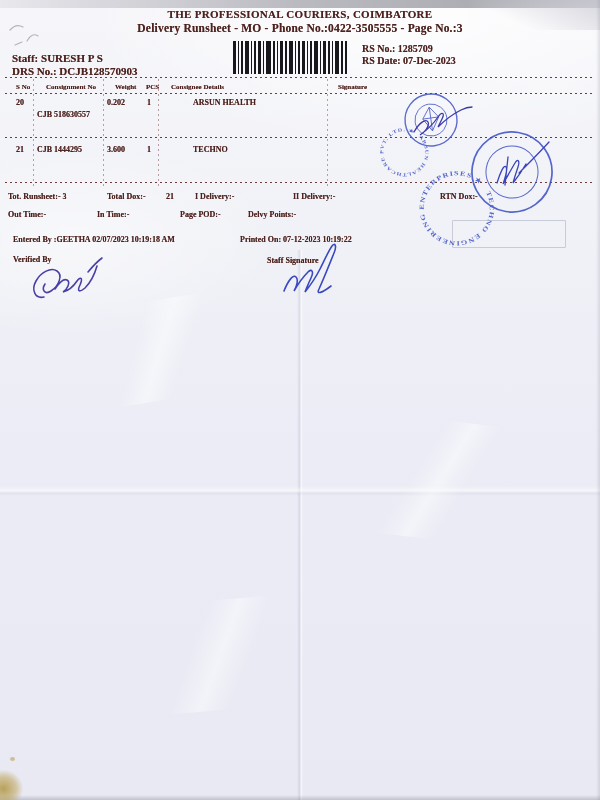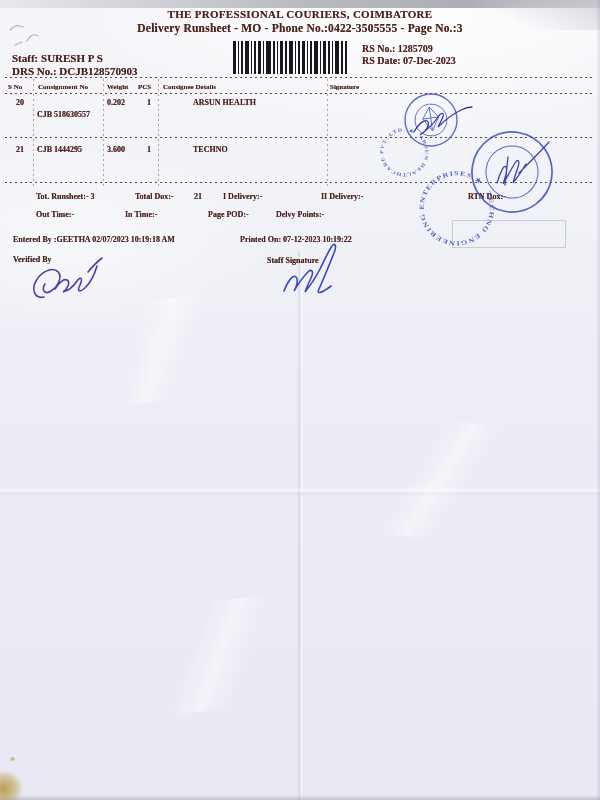--- a/index.html
+++ b/index.html
@@ -16,23 +16,23 @@
     background:
       radial-gradient(ellipse 520px 200px at 70% 2%, rgba(255,255,255,0.85), transparent 65%),
       radial-gradient(ellipse 300px 140px at 12% 30%, rgba(255,255,255,0.5), transparent 70%),
       linear-gradient(180deg,#f6f6fa 0%,#f1f2f7 28%,#ebecf5 55%,#e8e9f3 100%);
   }
   .t{position:absolute;font-weight:bold;white-space:pre;color:var(--ink);text-shadow:0 0 0.4px rgba(77,33,29,0.6);}
   .title1{left:0;right:0;top:8px;text-align:center;font-size:11px;letter-spacing:0.3px;}
   .title2{left:0;right:0;top:22px;text-align:center;font-size:11.5px;letter-spacing:0.2px;}
   .meta{font-size:11px;}
   .rs{font-size:10px;}
-  .th{font-size:7px;}
+  .th{font-size:7px;margin-left:8px;}
   .td{font-size:8px;}
-  .tot{font-size:8px;margin-left:28px;}
+  .tot{font-size:8px;}
   .ft{font-size:8px;}
   .dash{position:absolute;height:1px;left:5px;width:587px;
     background:repeating-linear-gradient(90deg,var(--ink-soft) 0 2px,transparent 2px 5px);}
   .vsep{position:absolute;width:1px;top:79px;height:108px;
     background:repeating-linear-gradient(180deg,rgba(110,55,48,0.45) 0 2px,transparent 2px 5px);}
   .barcode{position:absolute;left:233px;top:41px;width:114px;height:33px;}
   .rtn-box{position:absolute;left:452px;top:220px;width:112px;height:26px;
     border:1px solid rgba(140,145,170,0.40);border-radius:1px;}
   .overlay{position:absolute;left:0;top:0;pointer-events:none;}
   

